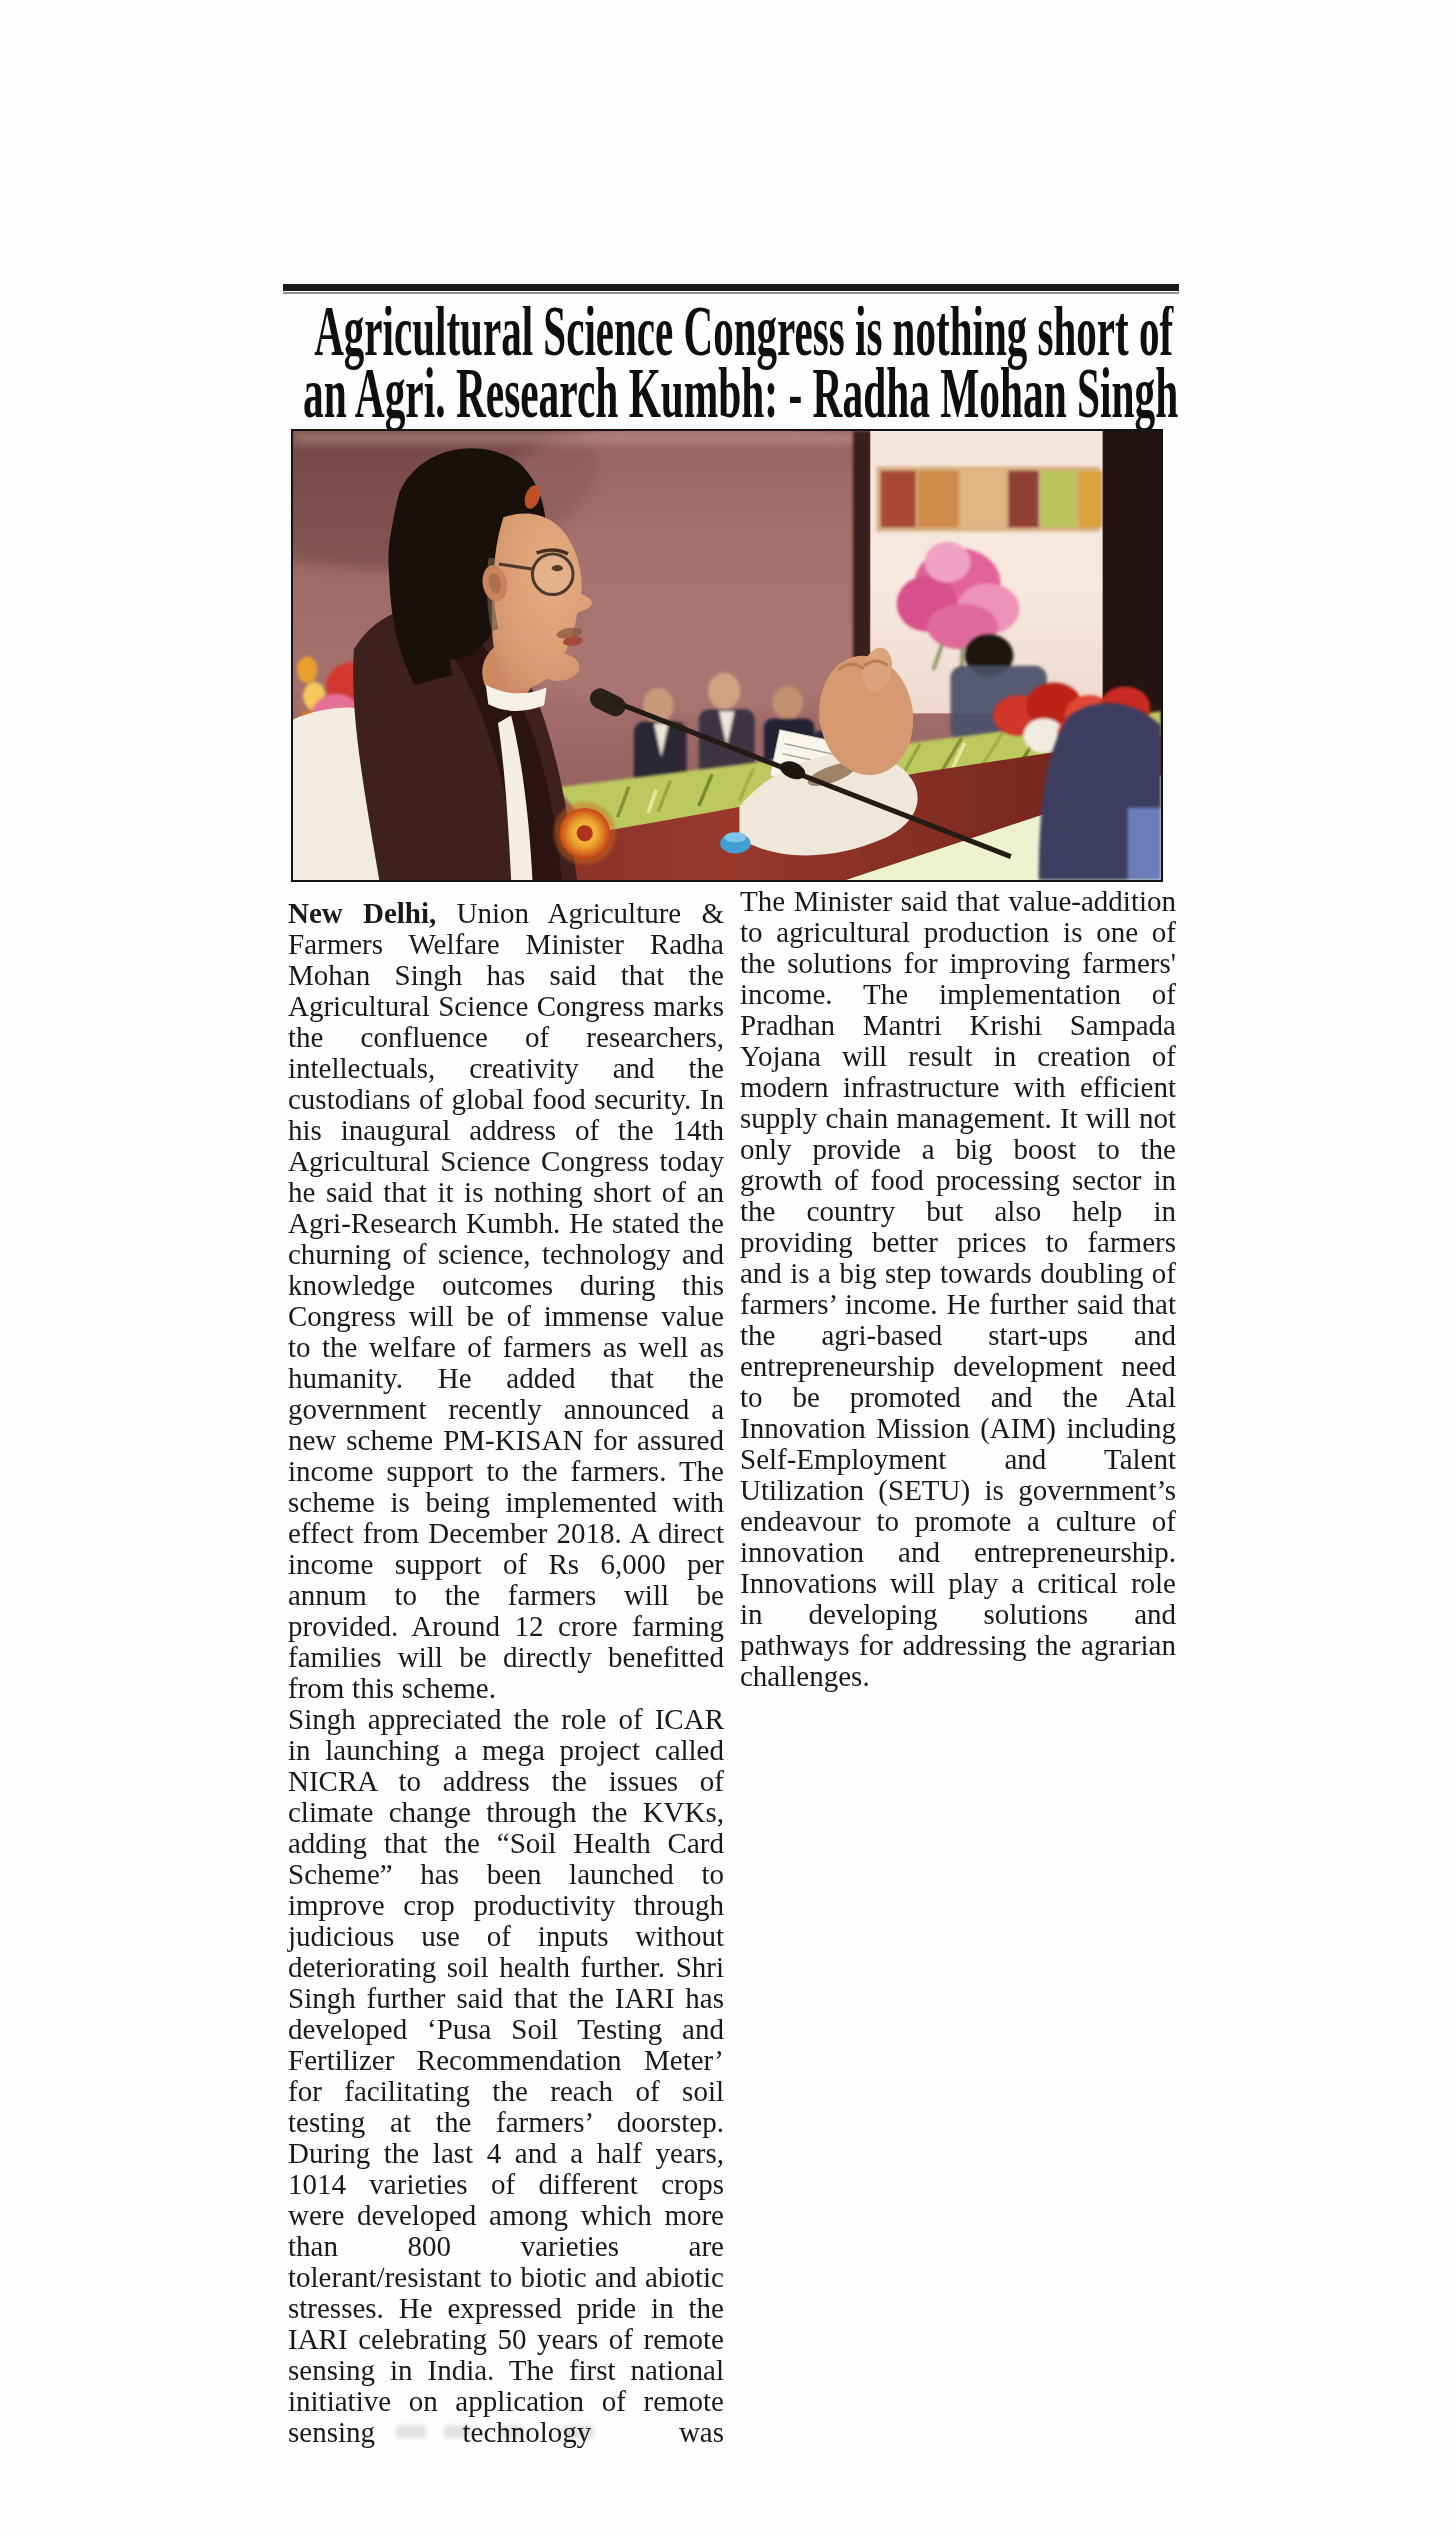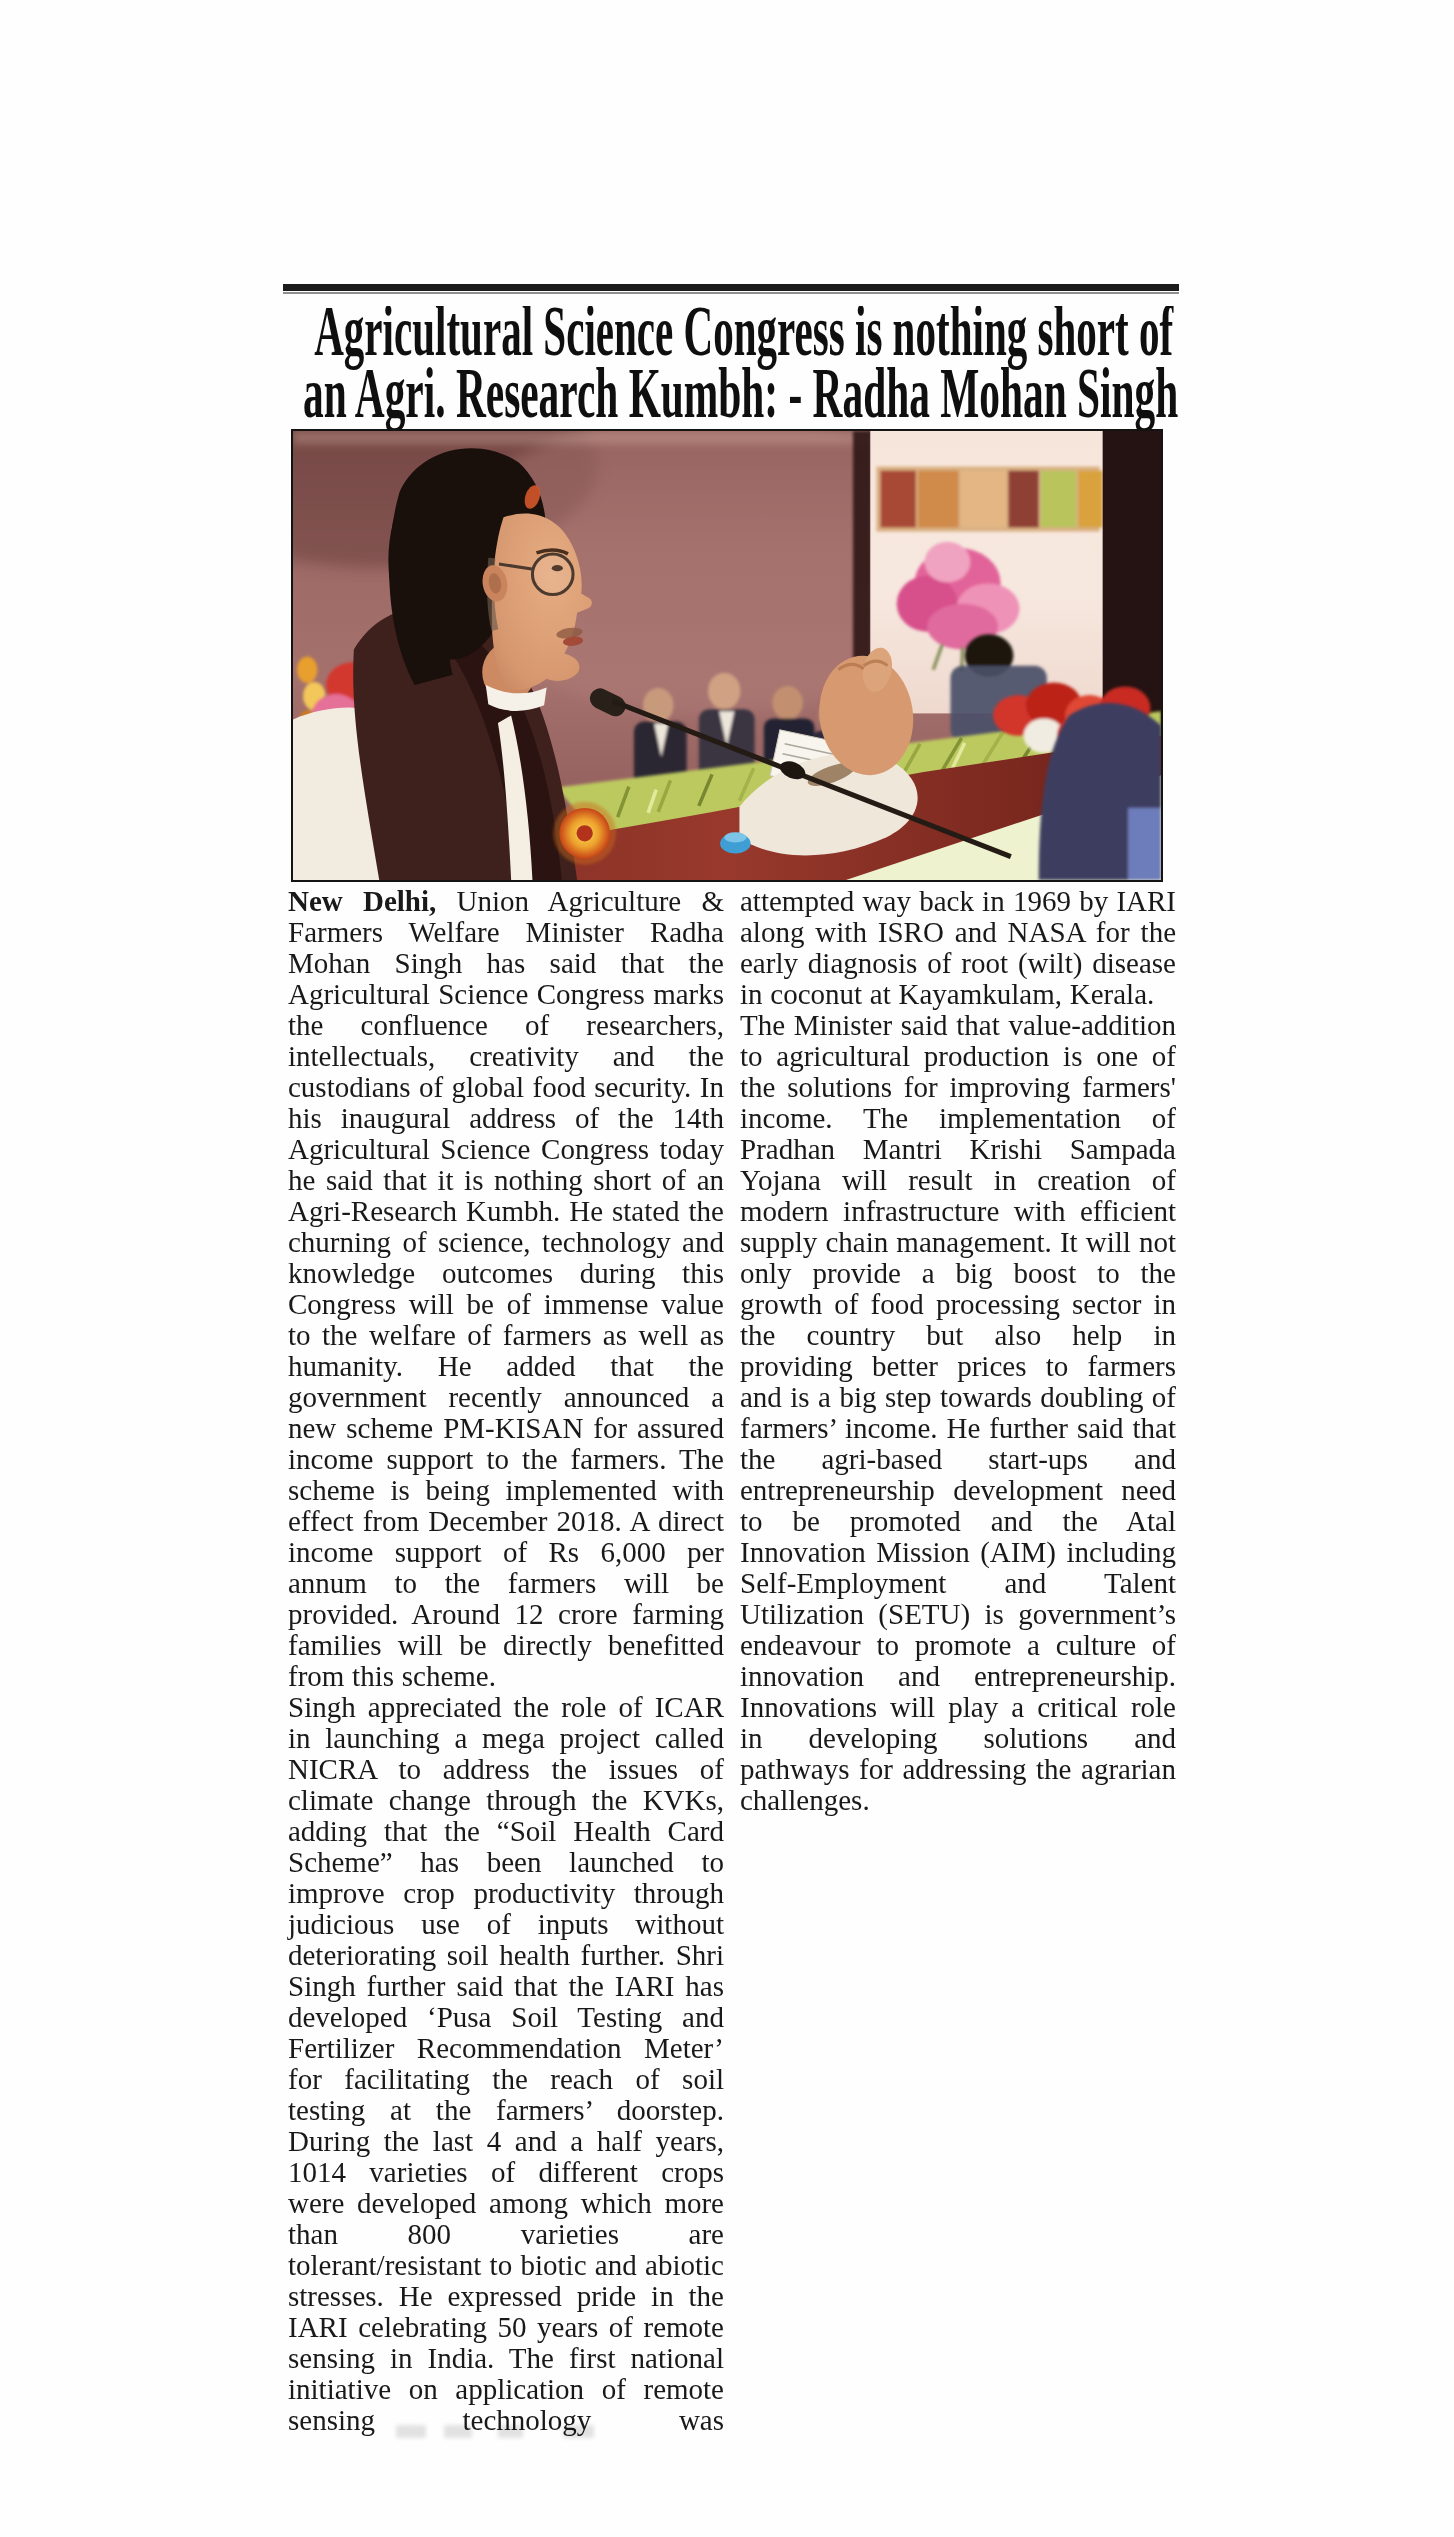--- a/index.html
+++ b/index.html
@@ -19,21 +19,21 @@
   .photo {
     position:absolute; left:291px; top:429px; width:872px; height:453px;
     border:2px solid #141414; box-sizing:border-box; background:#a06c68; overflow:hidden;
   }
   .photo svg { display:block; width:100%; height:100%; }
   .col {
     position:absolute; top:886px; width:436px;
     font-size:29px; line-height:31px; color:#191919;
     text-align:justify; word-spacing:0.5px;
   }
-  .col-left  { left:288px; }
+  .col-left  { left:288px;margin-top:12px; }
   .col-right { left:740px; }
   .col p { margin:0; }
   .justify-last { text-align-last: justify; }
   .dateline { font-weight:bold; }
   .ghost {
     position:absolute; left:396px; top:2425px; width:284px; height:13px;
     opacity:0.11; filter:blur(2px);
     background:linear-gradient(90deg,#000 0 30px,transparent 30px 48px,#000 48px 76px,
       transparent 76px 102px,#000 102px 127px,transparent 127px 167px,#000 167px 198px,transparent 198px 100%);
   }
@@ -265,20 +265,19 @@
       </g>
     </svg>
   </figure>
 
   <div class="col col-left">
     <p><b class="dateline">New Delhi,</b><span> Union Agriculture &amp; Farmers Welfare Minister Radha Mohan Singh has said that the Agricultural Science Congress marks the confluence of researchers, intellectuals, creativity and the custodians of global food security. In his inaugural address of the 14th Agricultural Science Congress today he said that it is nothing short of an Agri-Research Kumbh. He stated the churning of science, technology and knowledge outcomes during this Congress will be of immense value to the welfare of farmers as well as humanity. He added that the government recently announced a new scheme PM-KISAN for assured income support to the farmers. The scheme is being implemented with effect from December 2018. A direct income support of Rs 6,000 per annum to the farmers will be provided. Around 12 crore farming families will be directly benefitted from this scheme.</span></p>
     <p class="justify-last">Singh appreciated the role of ICAR in launching a mega project called NICRA to address the issues of climate change through the KVKs, adding that the “Soil Health Card Scheme” has been launched to improve crop productivity through judicious use of inputs without deteriorating soil health further. Shri Singh further said that the IARI has developed ‘Pusa Soil Testing and Fertilizer Recommendation Meter’ for facilitating the reach of soil testing at the farmers’ doorstep. During the last 4 and a half years, 1014 varieties of different crops were developed among which more than 800 varieties are tolerant/resistant to biotic and abiotic stresses. He expressed pride in the IARI celebrating 50 years of remote sensing in India. The first national initiative on application of remote sensing technology was</p>
   </div>
 
   <div class="col col-right">
-    <p>attempted way back in 1969 by IARI along with ISRO and NASA for the early diagnosis of root (wilt) disease in coconut at Kayamkulam, Kerala.</p>
     <p>The Minister said that value-addition to agricultural production is one of the solutions for improving farmers' income. The implementation of Pradhan Mantri Krishi Sampada Yojana will result in creation of modern infrastructure with efficient supply chain management. It will not only provide a big boost to the growth of food processing sector in the country but also help in providing better prices to farmers and is a big step towards doubling of farmers’ income. He further said that the agri-based start-ups and entrepreneurship development need to be promoted and the Atal Innovation Mission (AIM) including Self-Employment and Talent Utilization (SETU) is government’s endeavour to promote a culture of innovation and entrepreneurship. Innovations will play a critical role in developing solutions and pathways for addressing the agrarian challenges.</p>
   </div>
 
   <div class="ghost"></div>
 
 </div>
 
 
 </body></html>

